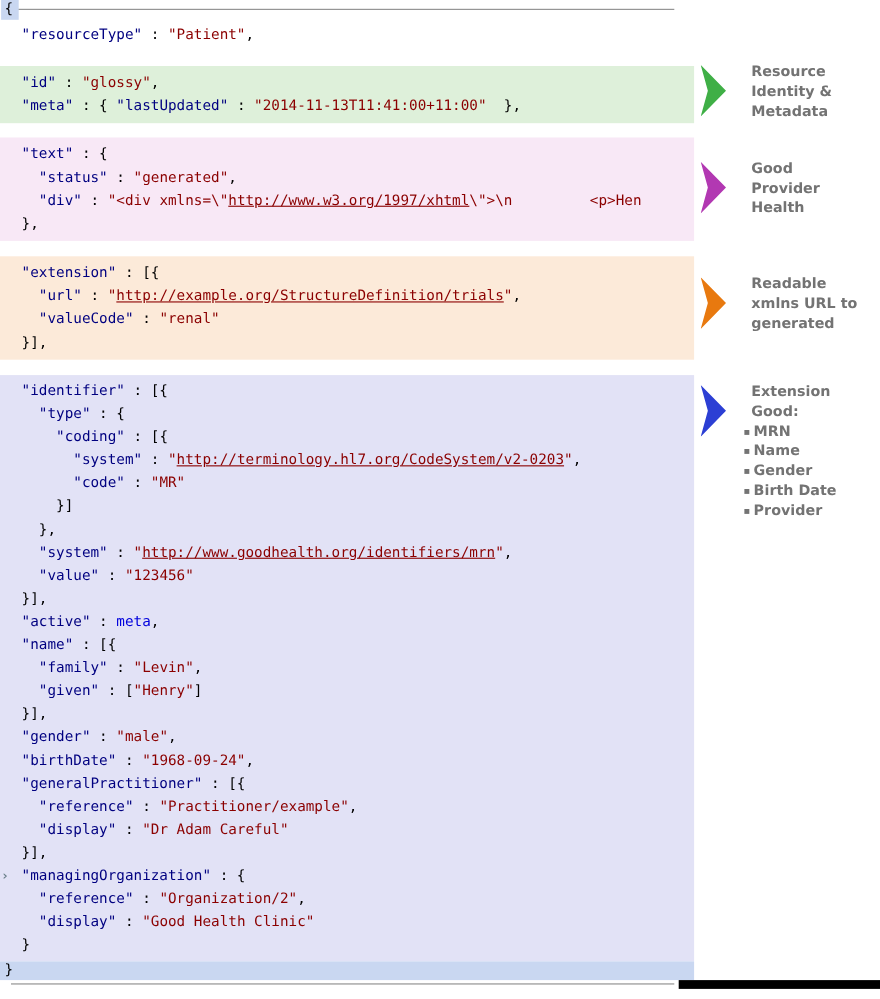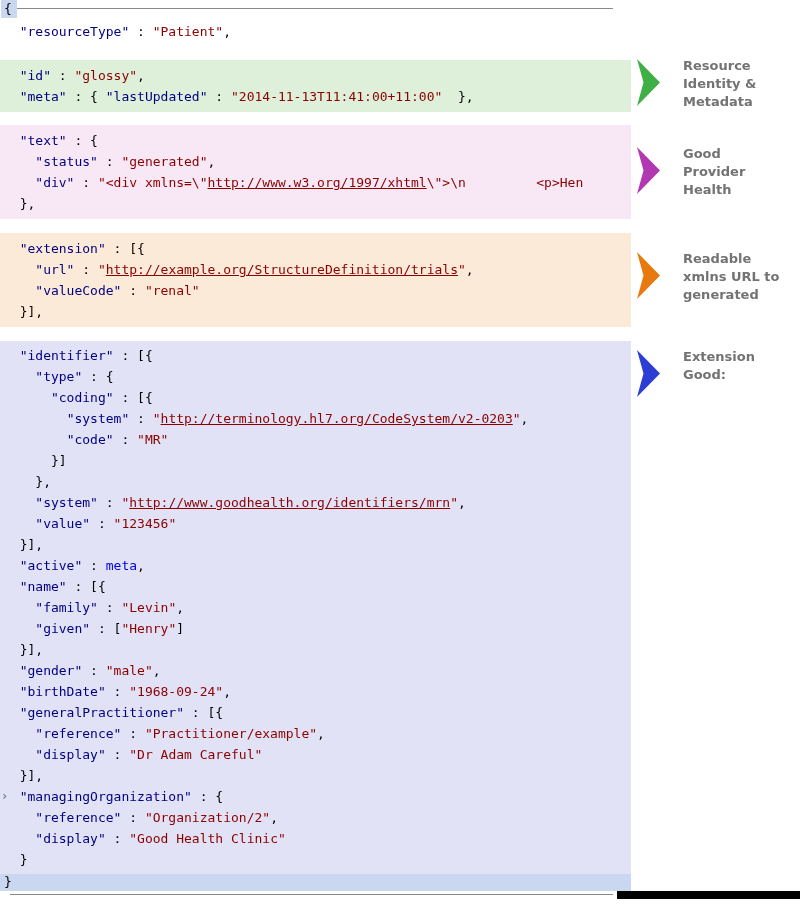--- a/index.html
+++ b/index.html
@@ -139,19 +139,26 @@
       </div>
     </div>
 
     <div class="anno anno-standard">
       <svg class="arrow" width="23" height="47" viewBox="0 0 23 47">
           <path d="M0 0 L23 23.5 L0 47 L6.5 23.5 Z" fill="#2c3fd4"></path>
         </svg>
       <div class="txt">
         <div>Extension</div>
         <div>Good:</div>
+        <div class="bullets">
+          <div class="bullet"><span class="sq">▪</span><span>MRN</span></div>
+          <div class="bullet"><span class="sq">▪</span><span>Name</span></div>
+          <div class="bullet"><span class="sq">▪</span><span>Gender</span></div>
+          <div class="bullet"><span class="sq">▪</span><span>Birth Date</span></div>
+          <div class="bullet"><span class="sq">▪</span><span>Provider</span></div>
+        </div>
       </div>
     </div>
 
   </div>
 
   <div class="black-bar"></div>
 </div>
 
 </body></html>

